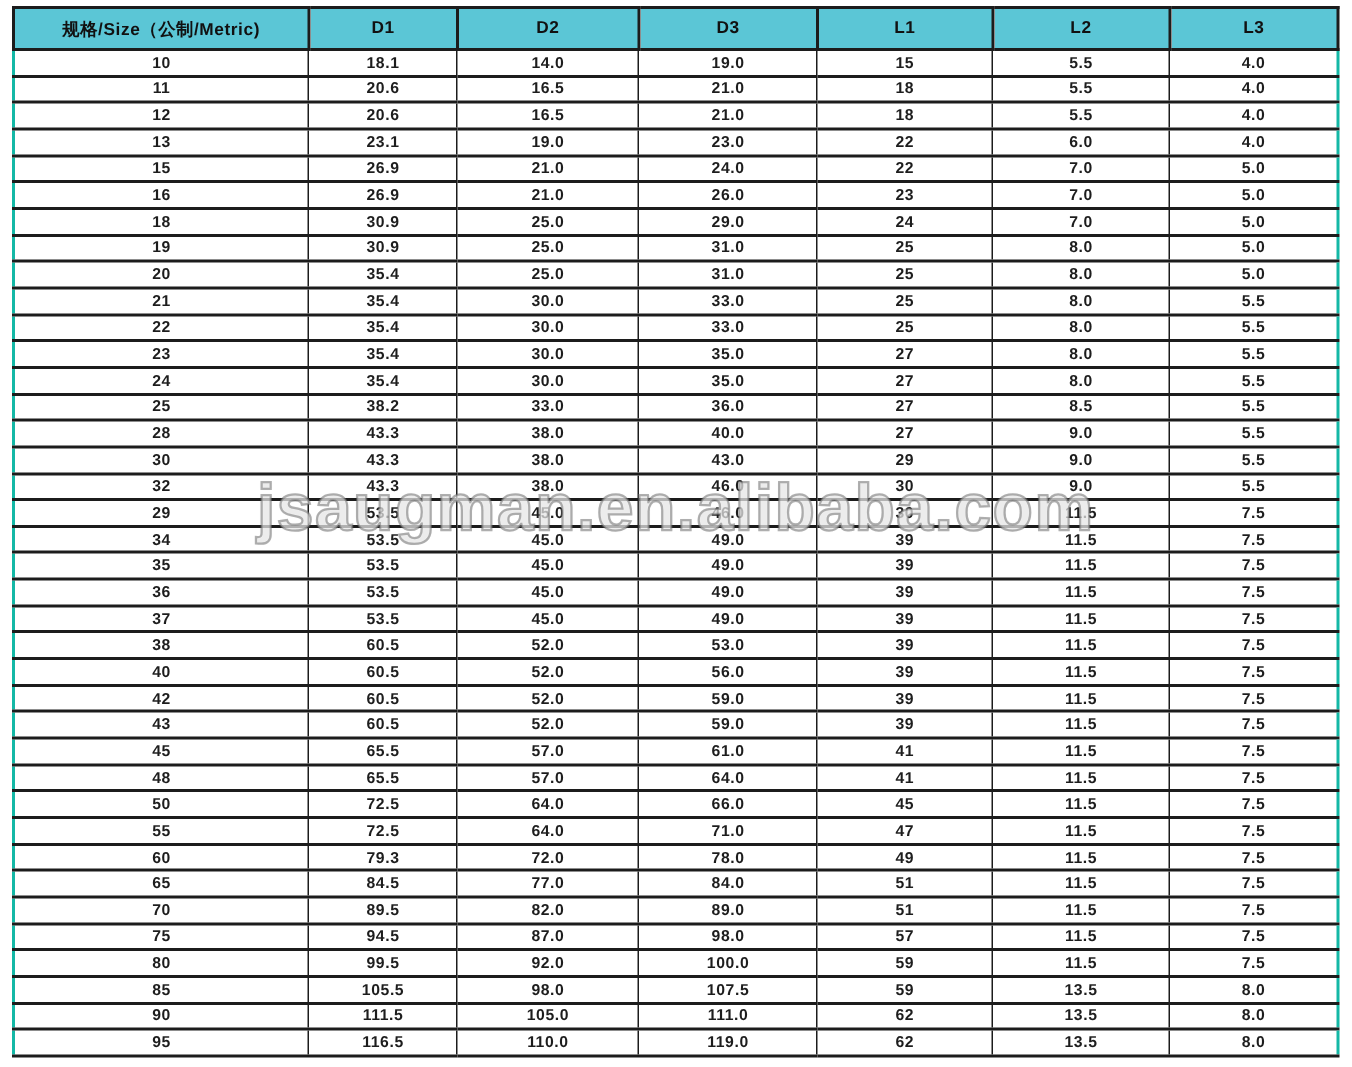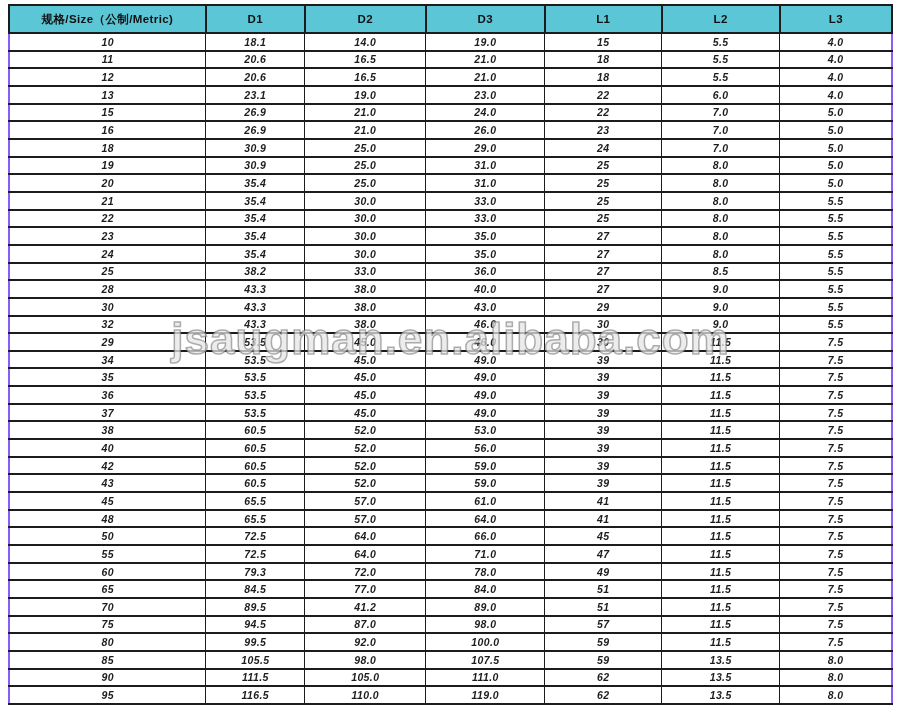--- a/index.html
+++ b/index.html
@@ -18,21 +18,21 @@
     background: #ffffff;
   }
   table.size-table {
     position: absolute;
     left: 8px;
     top: 4px;
     width: 885px;
     height: 701px;
     border-collapse: collapse;
     table-layout: fixed;
-    border: 2px solid #8b5cf6;
+    border: 2px solid #14b8a6;
   }
   table.size-table th,
   table.size-table td {
     border: solid #1c1c1c;
     border-width: 2px 1px;
     text-align: center;
     vertical-align: middle;
     color: #1d1d1d;
     padding: 0;
     overflow: hidden;
@@ -40,21 +40,21 @@
   }
   table.size-table thead tr { height: 28px; }
   table.size-table thead th {
     background: #5bc6d6;
     border-width: 2px;
     font-size: 11.5px;
     font-weight: 700;
     color: #111111;
     letter-spacing: 0.4px;
   }
-  table.size-table tbody tr { height: 16px; font-style: italic; }
+  table.size-table tbody tr { height: 16px; }
   table.size-table tbody td {
     font-size: 10.5px;
     font-weight: 700;
     letter-spacing: 0.4px;
   }
   
   col.c-size { width: 22.3%; }
   col.c-d1   { width: 11.2%; }
   col.c-d2   { width: 13.7%; }
   col.c-d3   { width: 13.5%; }
@@ -390,21 +390,21 @@
           <td>84.5</td>
           <td>77.0</td>
           <td>84.0</td>
           <td>51</td>
           <td>11.5</td>
           <td>7.5</td>
         </tr>
         <tr>
           <td>70</td>
           <td>89.5</td>
-          <td>41.2</td>
+          <td>82.0</td>
           <td>89.0</td>
           <td>51</td>
           <td>11.5</td>
           <td>7.5</td>
         </tr>
         <tr>
           <td>75</td>
           <td>94.5</td>
           <td>87.0</td>
           <td>98.0</td>

